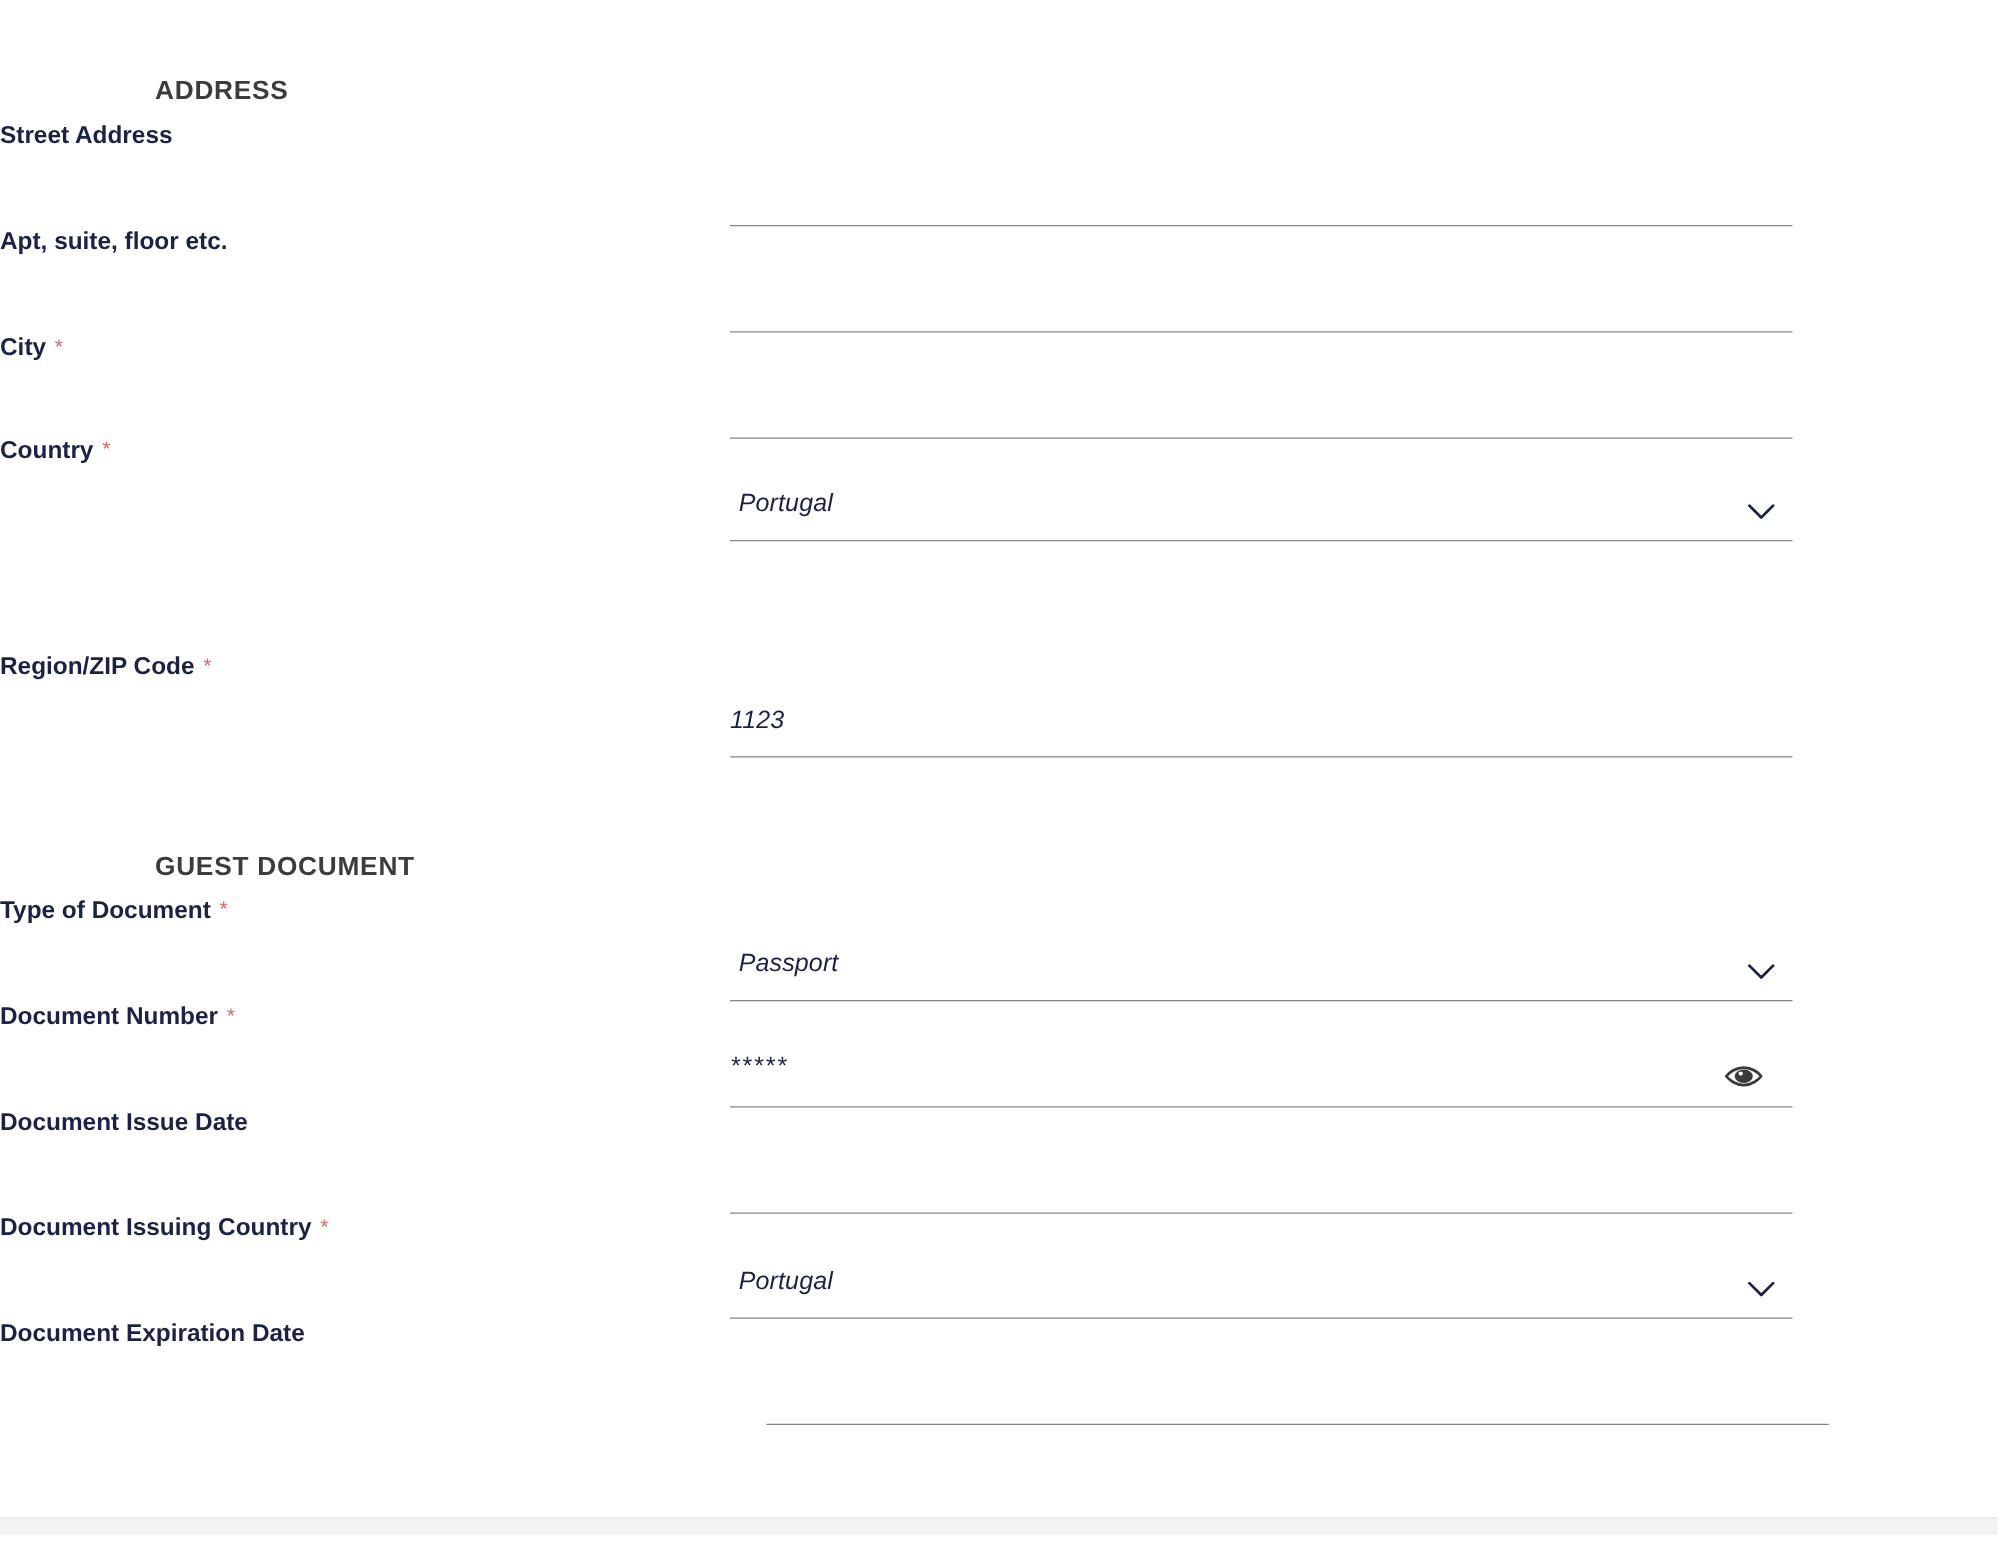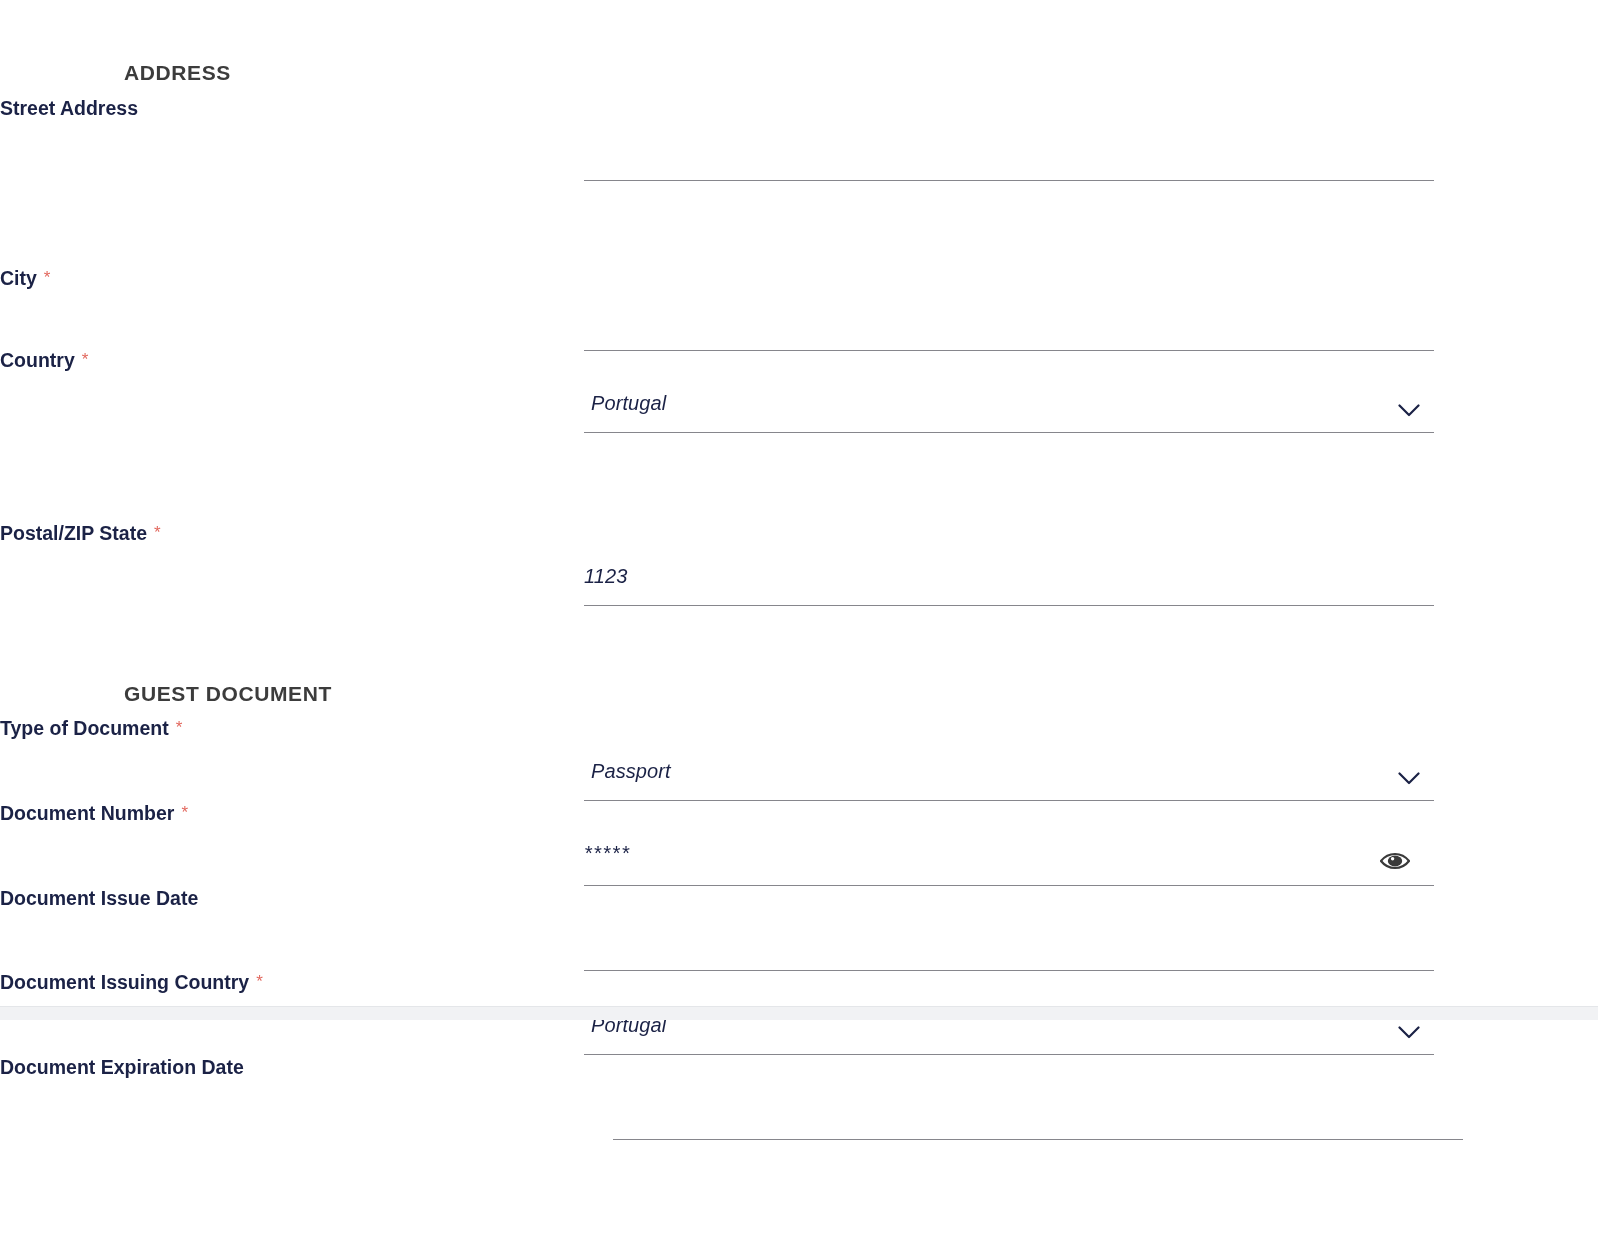--- a/index.html
+++ b/index.html
@@ -8,21 +8,21 @@
     width: 1598px;
     height: 1248px;
     background: #ffffff;
     font-family: "Liberation Sans", sans-serif;
     overflow: hidden;
   }
 
   .page {
     position: relative;
     width: 1598px;
-    height: 1020px;
+    height: 1228px;
     background: #ffffff;
   }
 
   .content {
     position: absolute;
     left: 0;
     top: 0;
     width: 1598px;
   }
 
@@ -138,20 +138,28 @@
 
   <div class="form-row" style="position:absolute; left:0; top:96px;">
     <div class="field-label">
       <span>Street Address</span>
     </div>
     <div class="field-control">
       <span class="field-value"></span>
     </div>
   </div>
 
+  <div class="form-row" style="position:absolute; left:0; top:181px;">
+    <div class="field-label">
+      <span>Apt, suite, floor etc.</span>
+    </div>
+    <div class="field-control">
+      <span class="field-value"></span>
+    </div>
+  </div>
 
   <div class="form-row" style="position:absolute; left:0; top:266px;">
     <div class="field-label">
       <span>City</span>
       <span class="req-star">*</span>
     </div>
     <div class="field-control">
       <span class="field-value"></span>
     </div>
   </div>
@@ -167,21 +175,21 @@
         <svg width="22" height="13" viewBox="0 0 22 13" fill="none" xmlns="http://www.w3.org/2000/svg">
           <path d="M1.5 1.5L11 11L20.5 1.5" stroke="#1b2246" stroke-width="2.2" stroke-linecap="round" stroke-linejoin="round"></path>
         </svg>
       </span>
     </div>
   </div>
 
 
   <div class="form-row" style="position:absolute; left:0; top:521px;">
     <div class="field-label">
-      <span>Postal/ZIP State</span>
+      <span>Region/ZIP Code</span>
       <span class="req-star">*</span>
     </div>
     <div class="field-control">
       <span class="field-value">1123</span>
     </div>
   </div>
 
   <div class="content" style="top:683px;">
     <div class="section-header">GUEST DOCUMENT</div>
   </div>

